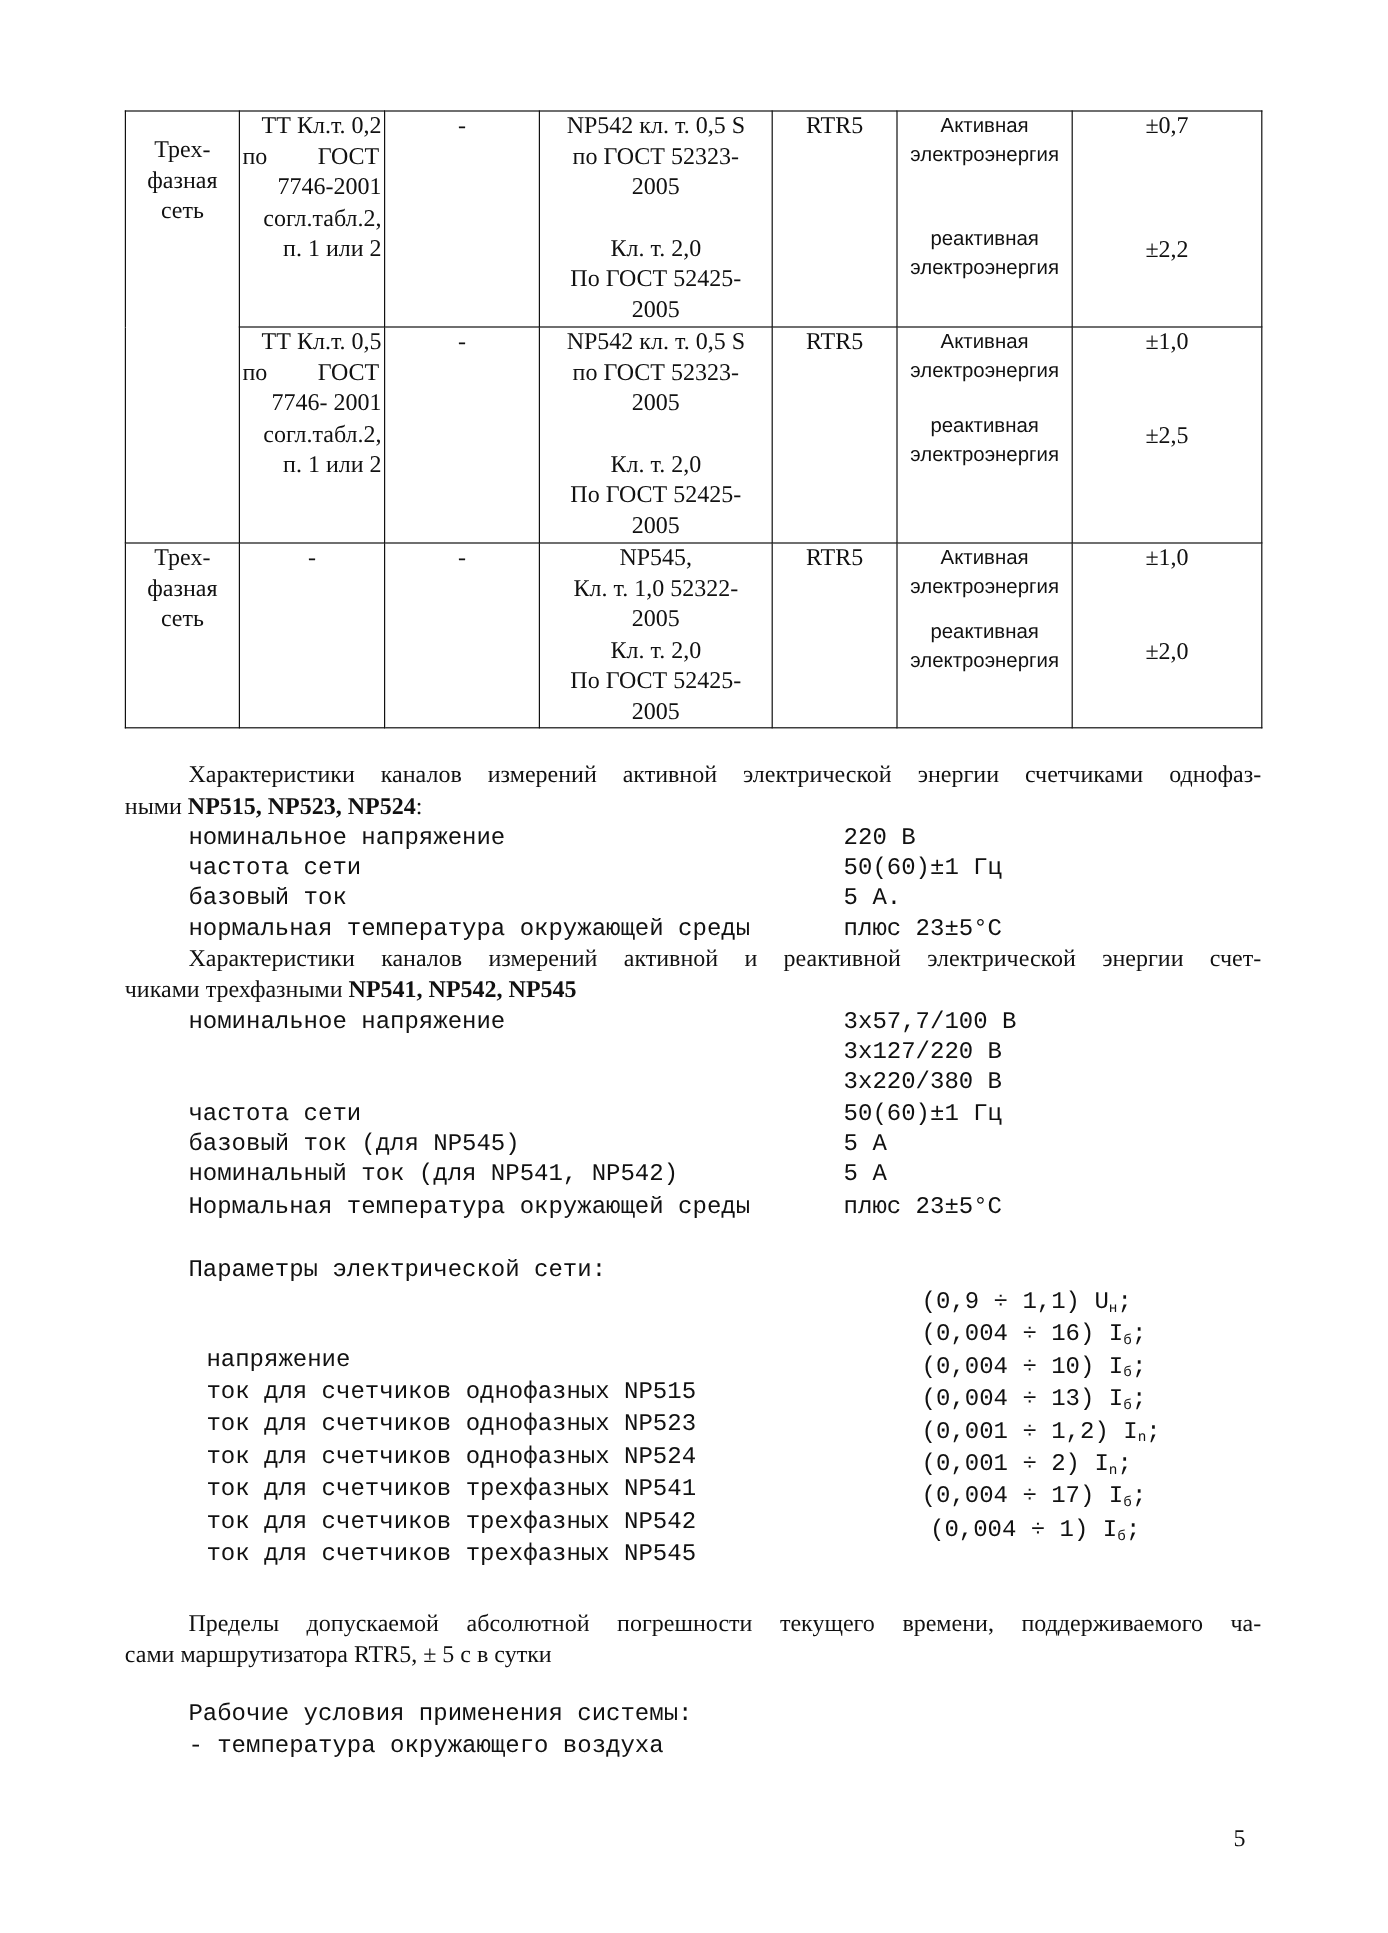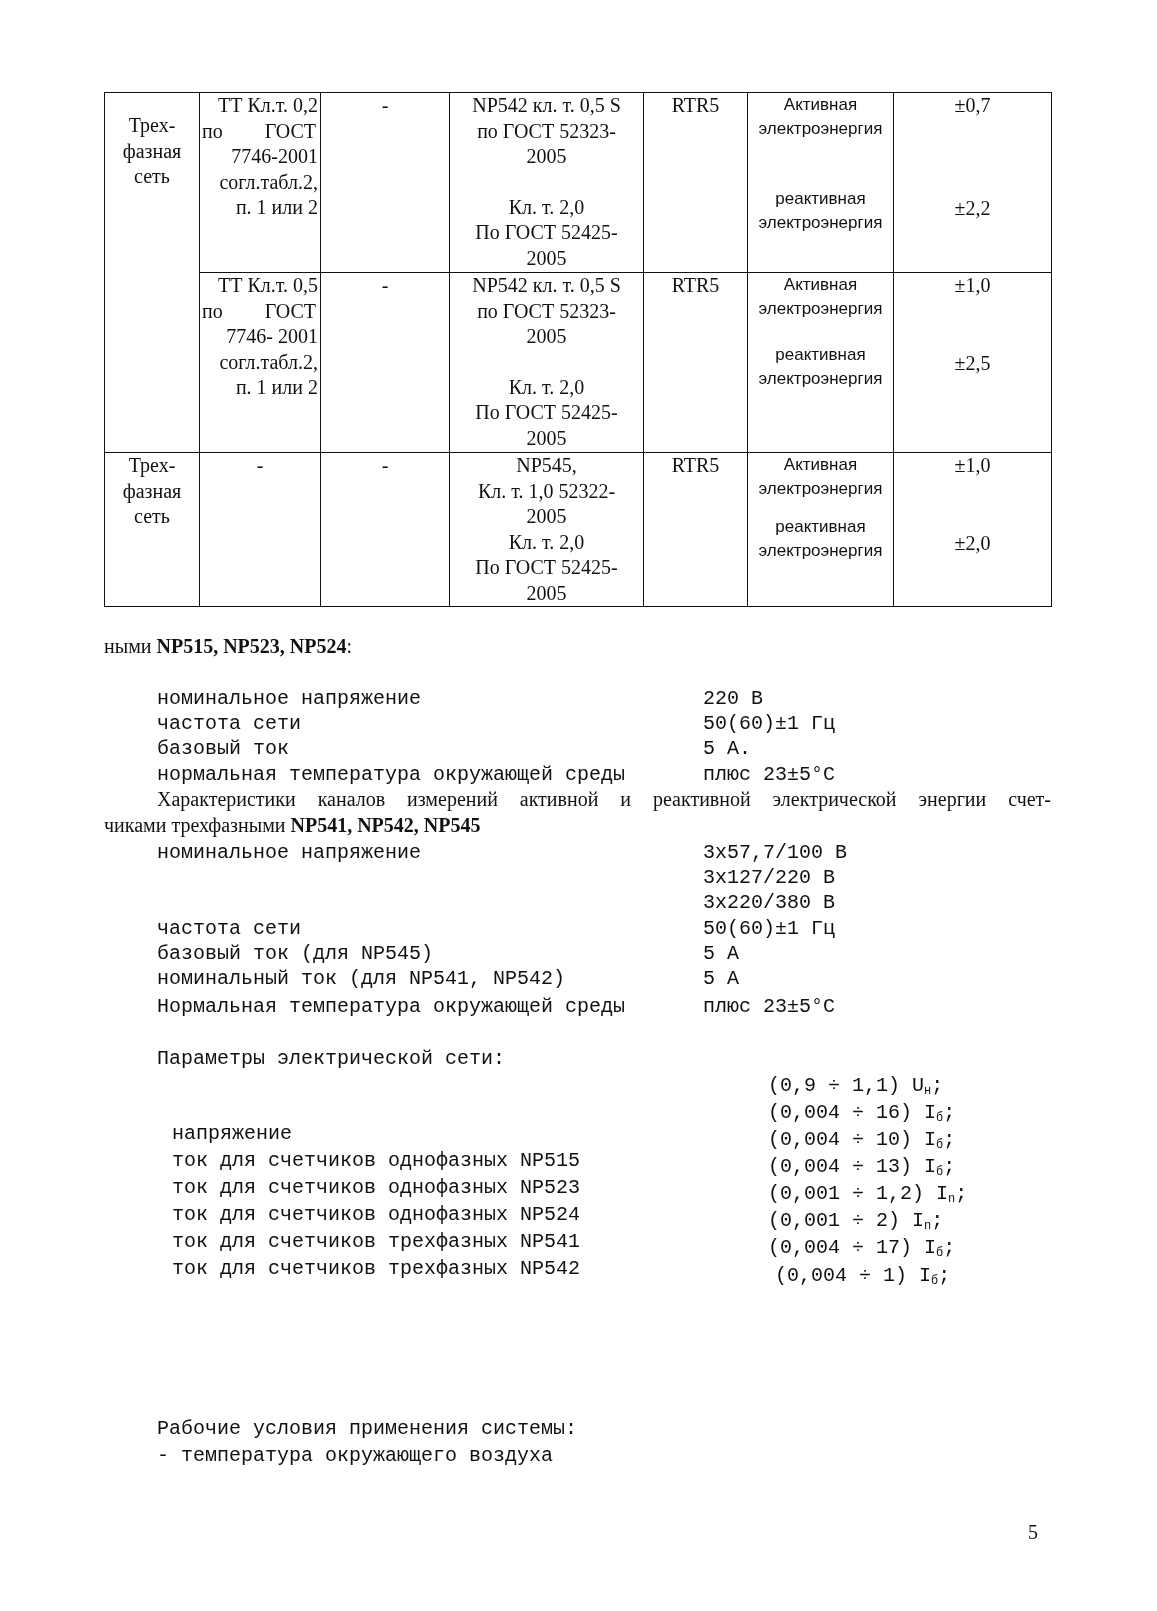--- a/index.html
+++ b/index.html
@@ -168,20 +168,21 @@
       <td class="err">
         <div>±1,0</div>
         <div style="height:52px"></div>
         <div>±2,0</div>
       </td>
     </tr>
   </tbody>
     </table>
 
   <div class="para" style="top:634px">
+    <span class="first">Характеристики каналов измерений активной электрической энергии счетчиками однофаз-</span>
     <span><span>ными </span><b>NP515, NP523, NP524</b><span>:</span></span>
   </div>
 
   <div class="txt lbl" style="top:686px">номинальное напряжение</div>
   <div class="txt val" style="top:686px">220 В</div>
   <div class="txt lbl" style="top:711px">частота сети</div>
   <div class="txt val" style="top:711px">50(60)±1 Гц</div>
   <div class="txt lbl" style="top:736px">базовый ток</div>
   <div class="txt val" style="top:736px">5 А.</div>
   <div class="txt lbl" style="top:762px">нормальная температура окружающей среды</div>
@@ -218,22 +219,27 @@
 
   <div class="txt lbl2" style="top:1154px">ток для счетчиков однофазных NP524</div>
   <div class="txt val2" style="top:1154px"><span>(0,004 ÷ 13) I</span><sub>б</sub><span>;</span></div>
 
   <div class="txt lbl2" style="top:1181px">ток для счетчиков трехфазных NP541</div>
   <div class="txt val2" style="top:1181px"><span>(0,001 ÷ 1,2) I</span><sub>n</sub><span>;</span></div>
 
   <div class="txt lbl2" style="top:1208px">ток для счетчиков трехфазных NP542</div>
   <div class="txt val2" style="top:1208px"><span>(0,001 ÷ 2) I</span><sub>n</sub><span>;</span></div>
 
+  <div class="txt lbl2" style="top:1235px">ток для счетчиков трехфазных NP545</div>
   <div class="txt val2" style="top:1235px"><span>(0,004 ÷ 17) I</span><sub>б</sub><span>;</span></div>
 
   <div class="txt" style="top:1263px; left:775px"><span>(0,004 ÷ 1) I</span><sub>б</sub><span>;</span></div>
 
+  <div class="para" style="top:1341px">
+    <span class="first">Пределы допускаемой абсолютной погрешности текущего времени, поддерживаемого ча-</span>
+    <span>сами маршрутизатора RTR5,  ± 5 с в сутки</span>
+  </div>
 
   <div class="txt lbl" style="top:1416px">Рабочие условия применения системы:</div>
   <div class="txt lbl" style="top:1443px">- температура окружающего воздуха</div>
 
   <div class="pagenum">5</div>
 </div>
 
 </body></html>

